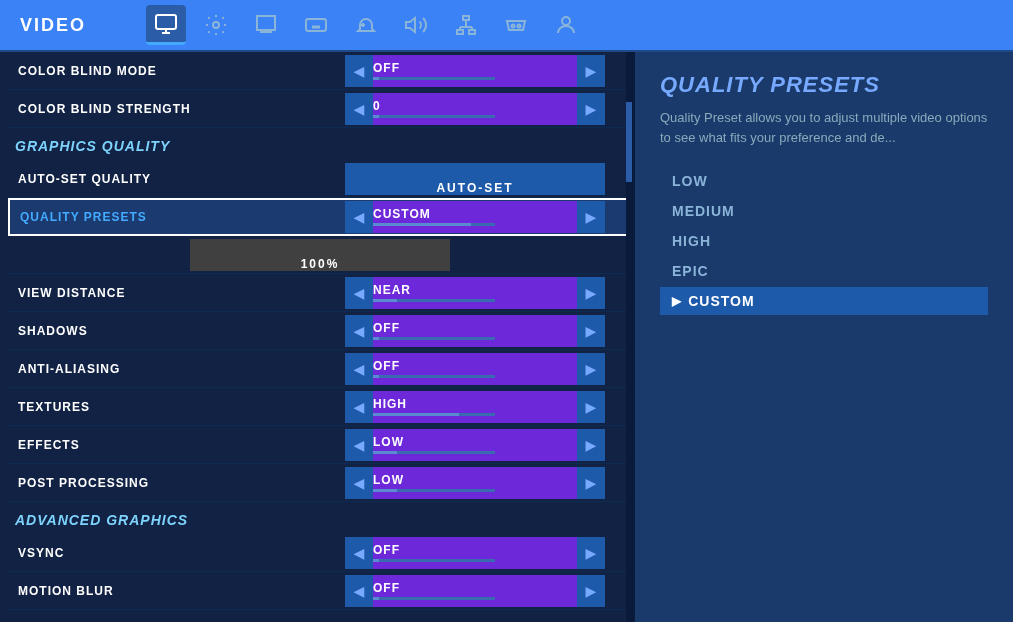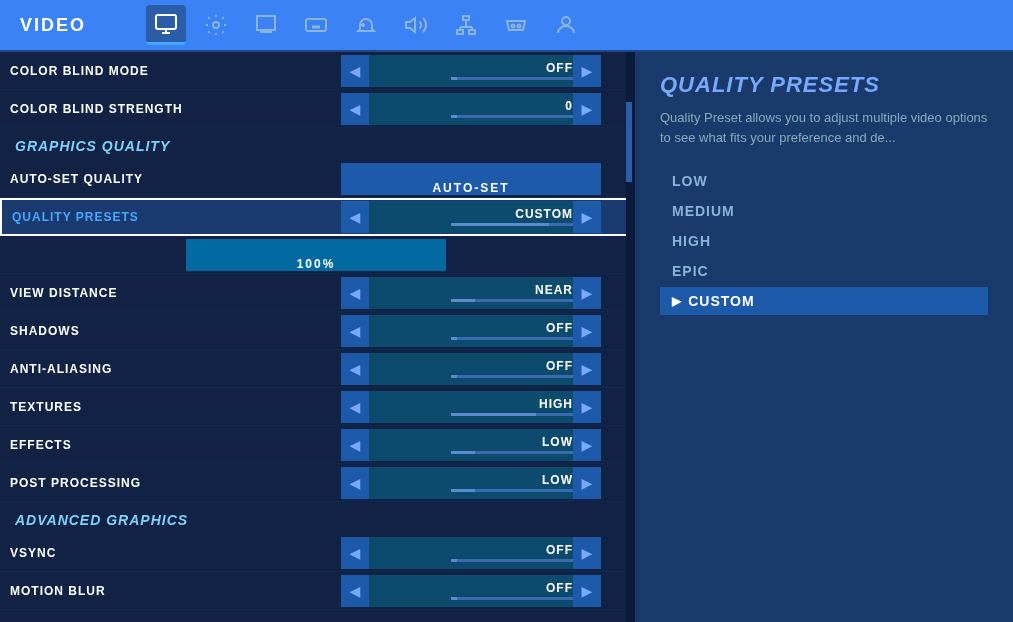--- a/index.html
+++ b/index.html
@@ -79,20 +79,21 @@
       font-style: italic;
     }
 
     
     .settings-row {
       display: flex;
       align-items: center;
       height: 38px;
       border-bottom: 1px solid #0d2a50;
       padding: 16px 10px;
+      margin-left: 8px;
     }
     .settings-row.active-row {
       background: #1a3a70;
       border: 2px solid white;
     }
     .row-label {
       width: 310px;
       font-size: 12px;
       font-weight: 900;
       color: white;
@@ -128,24 +129,24 @@
       display: flex;
       align-items: center;
       justify-content: center;
       color: #7af;
       font-size: 14px;
       flex-shrink: 0;
     }
     .control-value-box {
       flex: 1;
       height: 32px;
-      background: #0c4a6e;
+      background: #6d28d9;
       display: flex;
       flex-direction: column;
-      align-items: flex-end;
+      align-items: flex-start;
       justify-content: center;
       position: relative;
     }
     .control-value-text {
       font-size: 12px;
       font-weight: 900;
       color: white;
       letter-spacing: 1px;
       line-height: 1;
     }
@@ -164,21 +165,21 @@
     
     .wide-control {
       width: 260px;
       height: 32px;
       background: #1e5aaa;
       display: flex;
       align-items: flex-end;
       justify-content: center;
     }
     .wide-control.highlight {
-      background: #0369a1;
+      background: #404040;
     }
     .wide-control-text {
       font-size: 12px;
       font-weight: 900;
       color: white;
       letter-spacing: 2px;
     }
 
     
     .scrollbar-track {

